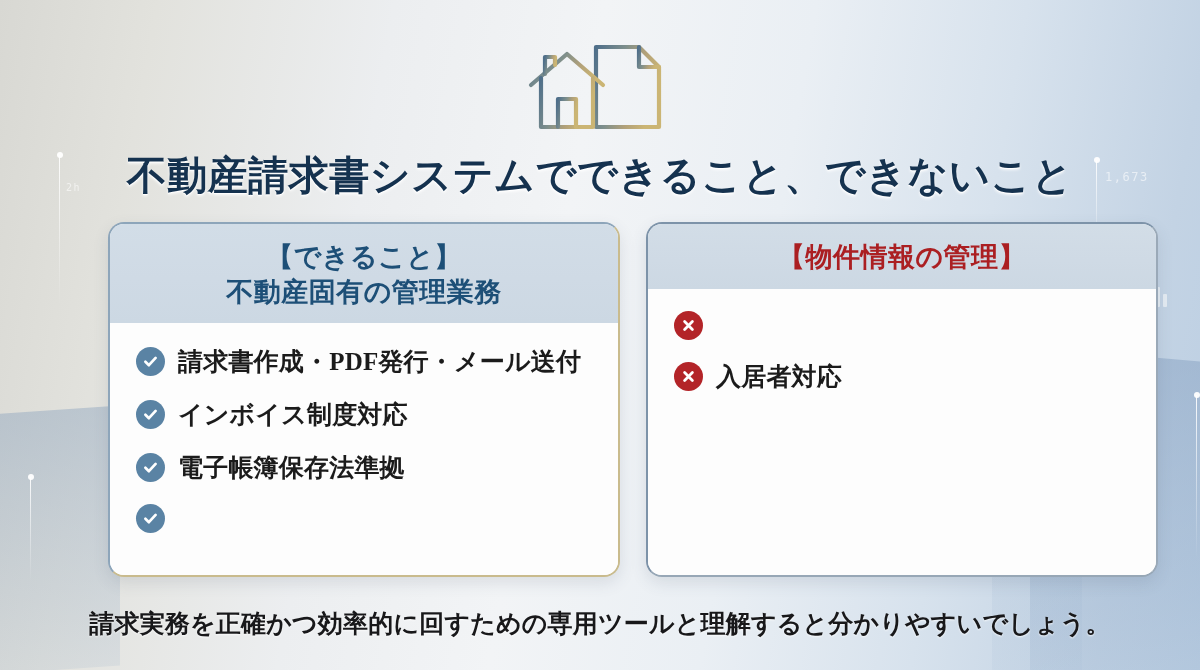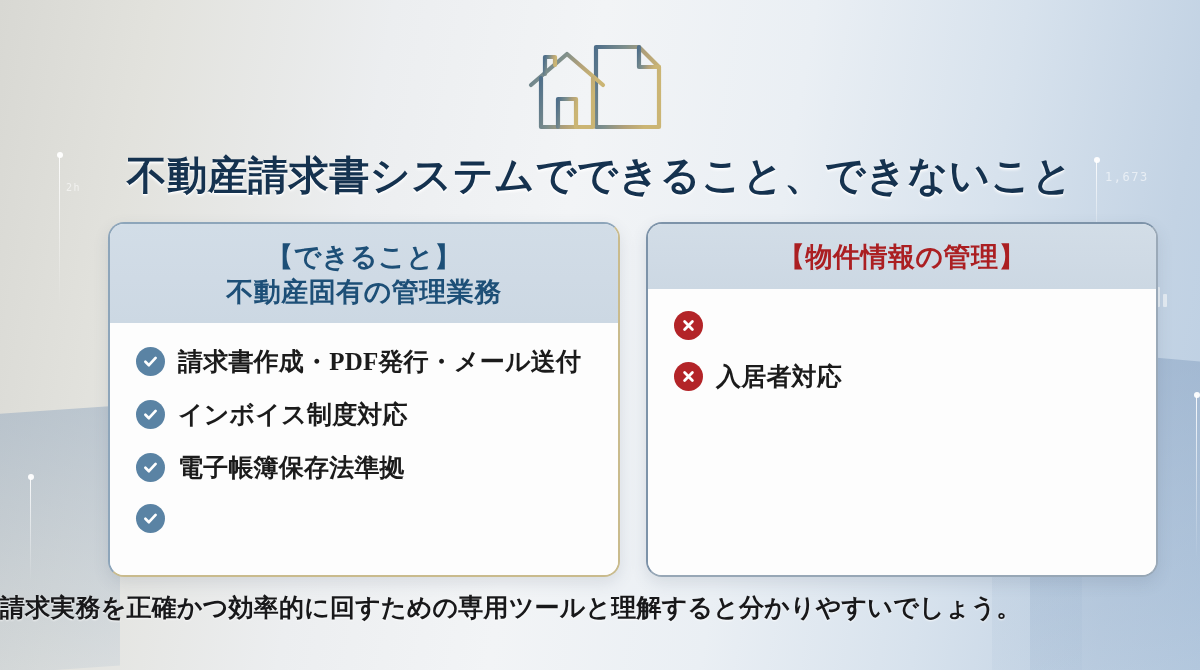--- a/index.html
+++ b/index.html
@@ -192,21 +192,22 @@
     border-radius: 50%;
     display: flex; align-items: center; justify-content: center;
   }
   .badge-check { background: #5a83a4; }
   .badge-cross { background: #b32428; }
   .badge svg { display: block; }
 
   
   .caption {
     position: absolute;
-    left: 0; right: 0; top: 591px;
+    left: 0; right: 0; top: 607px;
+    text-align: center;
     font-size: 25px;
     font-weight: 700;
     color: #18181a;
     letter-spacing: .2px;
     text-shadow: 0 1px 2px rgba(255,255,255,.8);
     white-space: nowrap;
   }
 </style>
 </head>
 <body>

